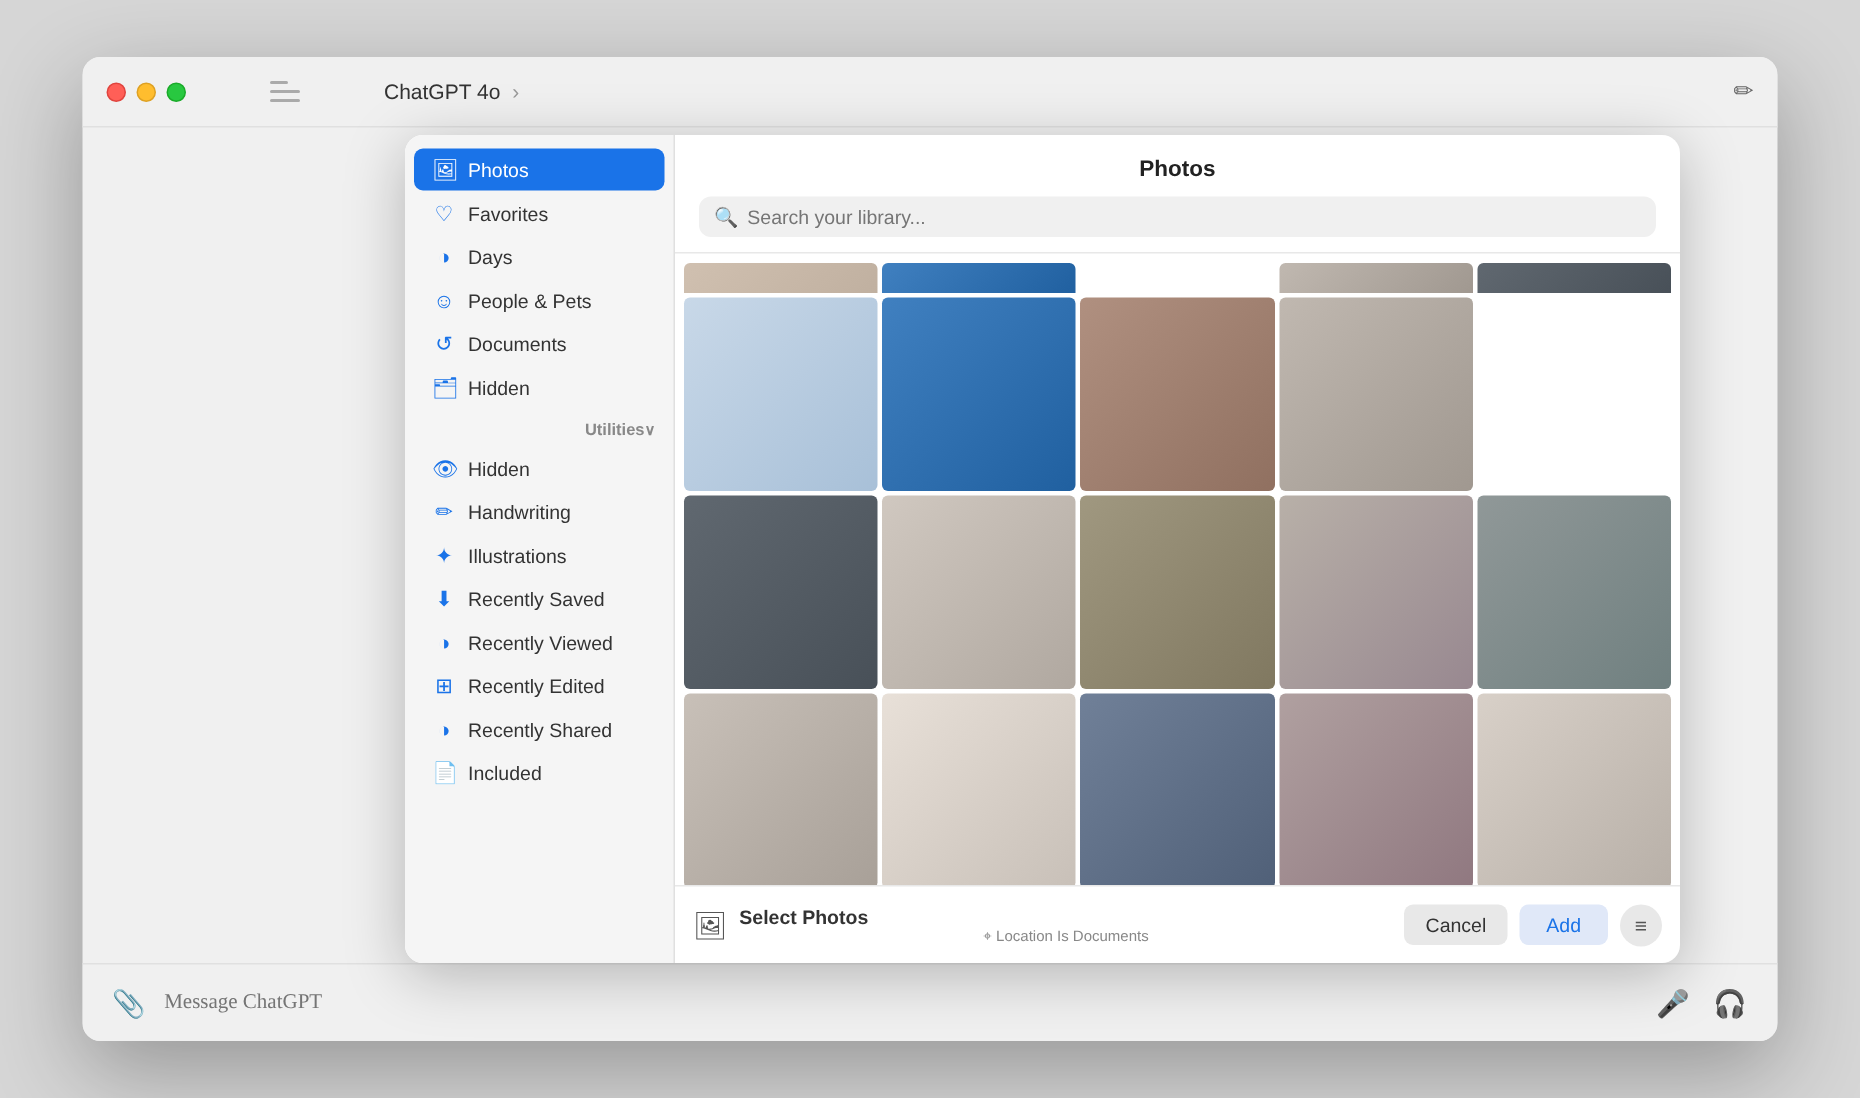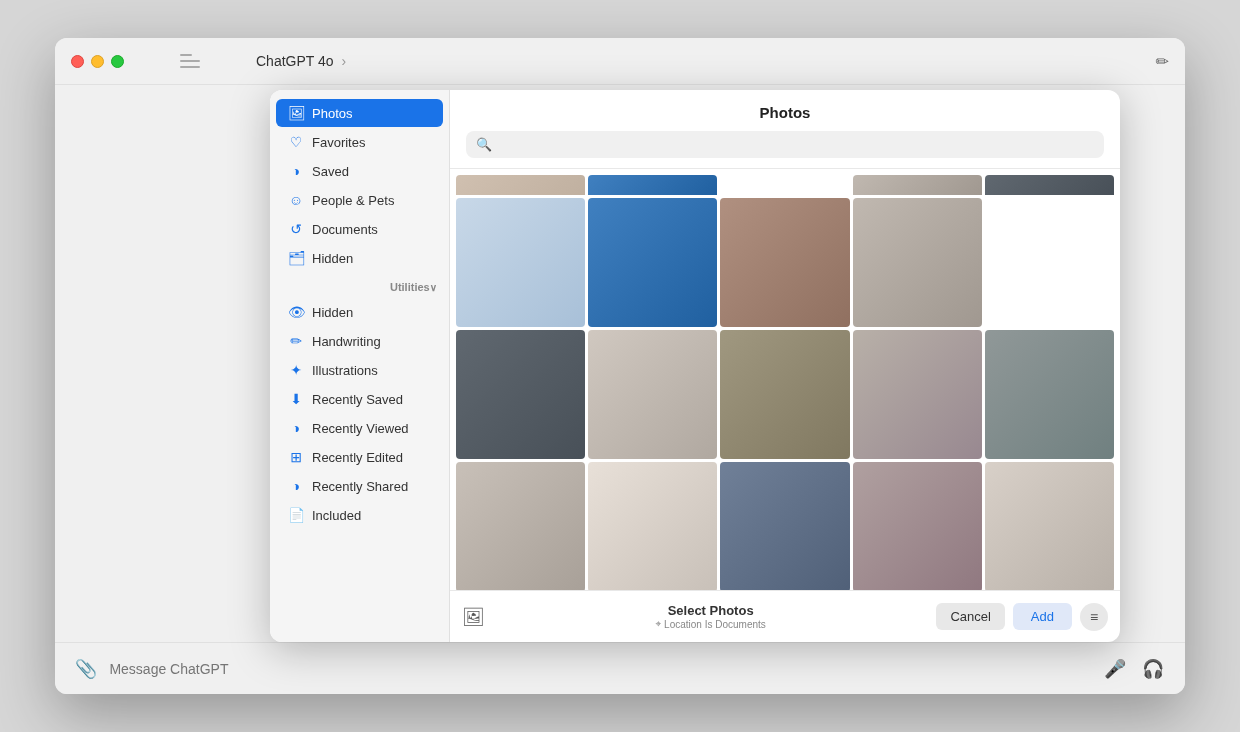--- a/index.html
+++ b/index.html
@@ -103,20 +103,21 @@
       flex-shrink: 0;
     }
     .attach-icon { color: #666; font-size: 18px; margin-right: 12px; }
     .message-input {
       flex: 1;
       background: none;
       border: none;
       outline: none;
       font-size: 14px;
       color: #737373;
+      font-family: Liberation Serif, serif;
     }
     .mic-icon, .headphone-icon { color: #666; font-size: 18px; margin-left: 16px; }
 
     
     .dialog-overlay {
       position: absolute;
       top: 90px;
       left: 270px;
       right: 120px;
       bottom: 90px;
@@ -252,21 +253,21 @@
     .footer-left {
       display: flex;
       flex-direction: column;
       align-items: center;
     }
 
     .footer-icon { font-size: 18px; color: #555; }
 
     .footer-center {
       flex: 1;
-      text-align: center;
+      text-align: left;
     }
 
     .select-photos-label {
       font-size: 13px;
       font-weight: 600;
       color: #333;
     }
 
     .location-label {
       font-size: 10px;
@@ -392,21 +393,21 @@
     <div class="sidebar-item active">
       <span class="item-icon">🖼</span>
       <span>Photos</span>
     </div>
     <div class="sidebar-item">
       <span class="item-icon">♡</span>
       <span>Favorites</span>
     </div>
     <div class="sidebar-item">
       <span class="item-icon">◑</span>
-      <span>Saved</span>
+      <span>Days</span>
     </div>
     <div class="sidebar-item">
       <span class="item-icon">☺</span>
       <span>People &amp; Pets</span>
     </div>
     <div class="sidebar-item">
       <span class="item-icon">↺</span>
       <span>Documents</span>
     </div>
     <div class="sidebar-item">
@@ -451,20 +452,21 @@
       <span>Included</span>
     </div>
   </div>
 
   <div class="photos-panel">
 
     <div class="panel-header">
       <div class="panel-title">Photos</div>
       <div class="search-bar">
         <span class="search-icon">🔍</span>
+        <input class="search-input" type="text" placeholder="Search your library..." style="">
       </div>
     </div>
 
     <div class="photo-grid-container">
 
       <div class="partial-row">
         <div class="partial-cell p5"></div>
         <div class="partial-cell p7"></div>
         <div class="partial-cell p10"></div>
         <div class="partial-cell p9"></div>

